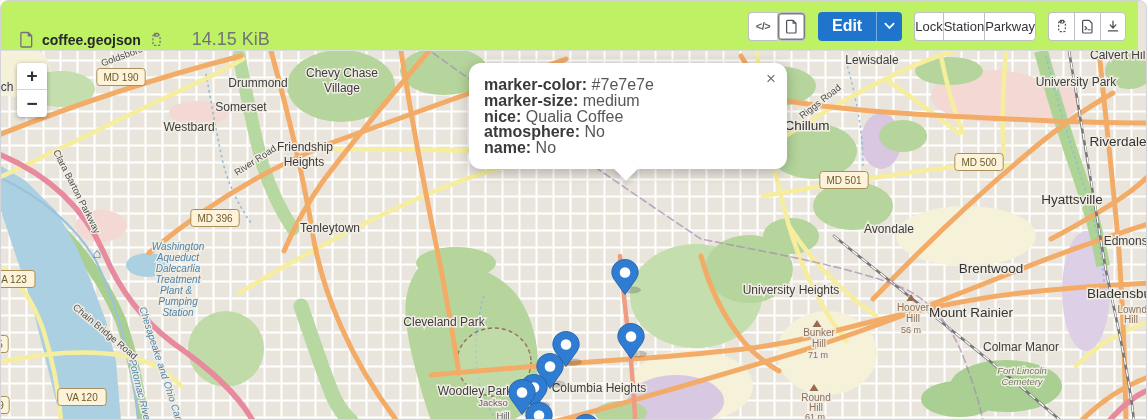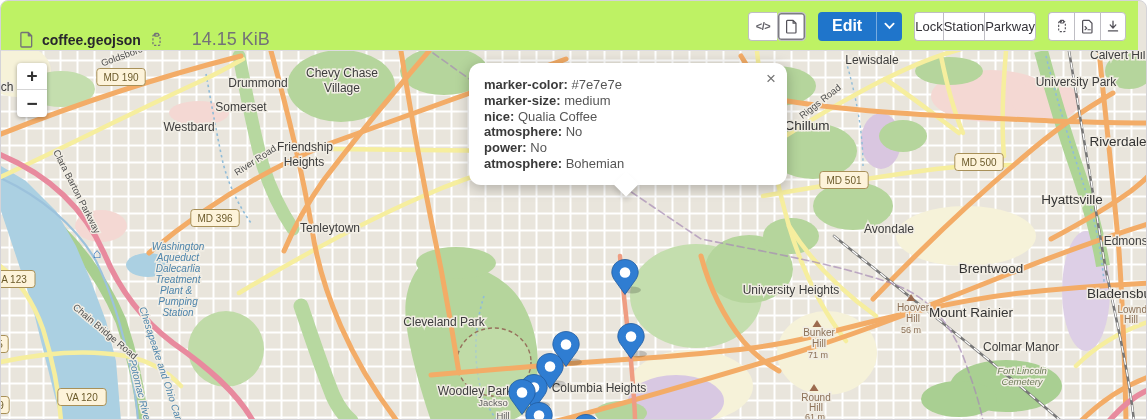--- a/index.html
+++ b/index.html
@@ -42,21 +42,21 @@
   .street{font-size:9.5px;fill:#4e4e4e;}
   .cem{font-style:italic;font-size:9.5px;fill:#6f7d5a;}
   .shield-box{fill:#fdf3da;stroke:#a89058;stroke-width:1;}
   .shield-txt{font-size:10px;fill:#6b5a2a;text-anchor:middle;}
   
   #zoomctl{position:absolute;top:62px;left:16px;width:30px;background:#fff;border-radius:4px;box-shadow:0 1px 4px rgba(0,0,0,.35);z-index:20;overflow:hidden;}
   .zbtn{width:30px;height:27px;display:flex;align-items:center;justify-content:center;font-size:19px;font-weight:bold;color:#323232;cursor:pointer;}
   .zbtn:first-child{border-bottom:1px solid #d5d5d5;}
   
   #popup{position:absolute;left:468px;top:62px;width:318px;background:#fff;border-radius:12px;box-shadow:0 3px 14px rgba(0,0,0,.25);z-index:25;padding:14px 15px 13px 15px;}
-  #popup .pf{font-size:13px;line-height:15.8px;color:#565656;}
+  #popup .pf{font-size:16px;line-height:15.8px;color:#565656;}
   #popup .pf b{color:#3a3a3a;font-weight:bold;}
   #popup-close{position:absolute;top:7px;right:11px;font-size:17px;color:#757575;cursor:pointer;line-height:1;}
   #popup-tail{position:absolute;bottom:-8px;left:148px;width:18px;height:18px;background:#fff;transform:rotate(45deg);box-shadow:3px 3px 5px rgba(0,0,0,.12);}
 </style>
 </head>
 <body>
 
 <div id="app">
 
   <div id="hdr">
@@ -362,20 +362,19 @@
     <div class="zbtn">+</div>
     <div class="zbtn">−</div>
   </div>
 
   <div id="popup">
     <div id="popup-fields">
         <div class="pf"><b>marker-color:</b> #7e7e7e</div>
         <div class="pf"><b>marker-size:</b> medium</div>
         <div class="pf"><b>nice:</b> Qualia Coffee</div>
         <div class="pf"><b>atmosphere:</b> No</div>
-        <div class="pf"><b>power:</b> No</div>
-        <div class="pf"><b>atmosphere:</b> Bohemian</div>
+        <div class="pf"><b>name:</b> No</div>
       </div>
     <span id="popup-close">×</span>
     <div id="popup-tail"></div>
   </div>
 
 </div>
 
 </body></html>

